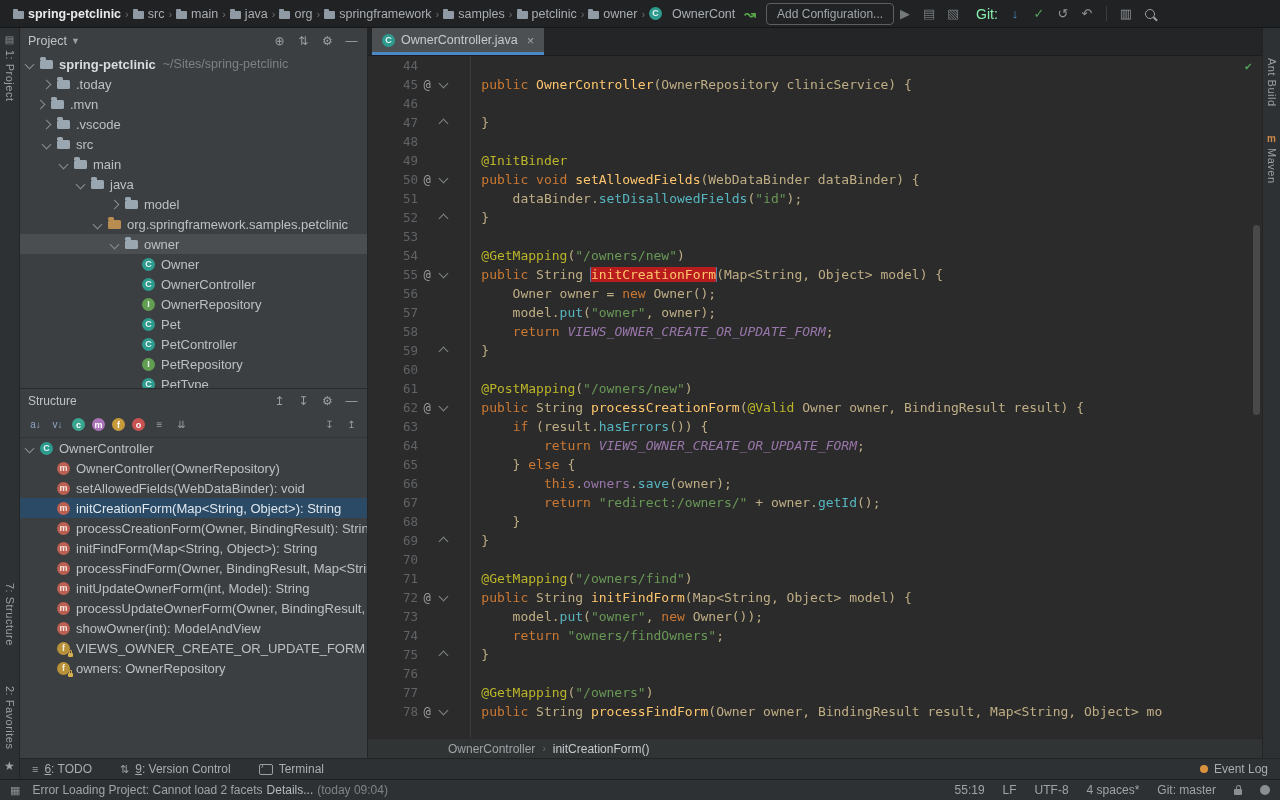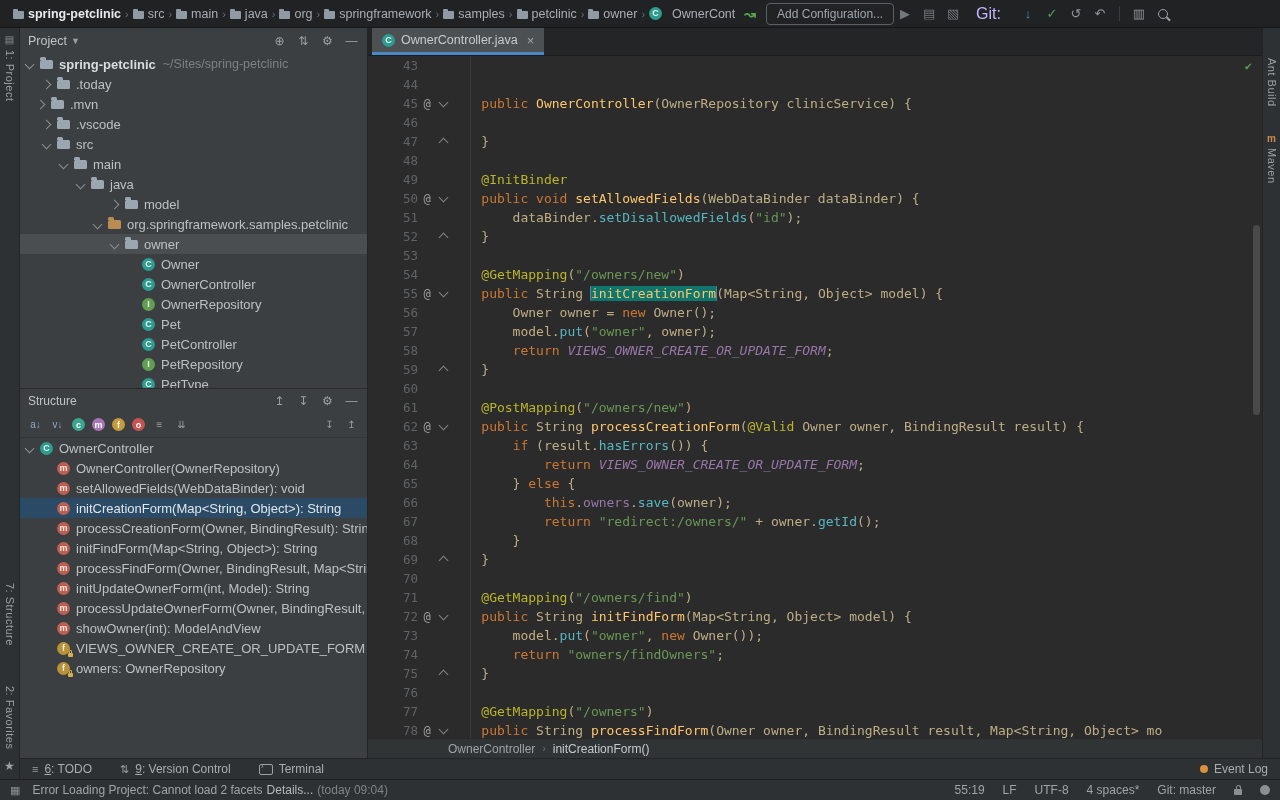--- a/index.html
+++ b/index.html
@@ -13,21 +13,21 @@
   .crumbs{display:flex;align-items:center;}
   .crumb{display:flex;align-items:center;gap:4px;padding:1px 3px;color:#a9aeb2;font-size:12.5px;}
   .crumb .lbl.bold{color:#e8eaec;font-weight:bold;}
   .crumb-sep{color:#6b7073;font-size:11px;margin:0 1px;}
   .mini-folder{width:11px;height:8px;background:#8f9aa5;border-radius:1px;position:relative;margin-top:2px;flex:none;}
   .mini-folder::before{content:"";position:absolute;top:-2px;left:0;width:5px;height:2px;background:inherit;border-radius:1px 1px 0 0;}
   .squiggle{color:#57a64a;font-size:14px;font-weight:bold;margin-left:6px;}
   .addcfg{background:transparent;border:1px solid #5b6062;border-radius:4px;color:#9fa6aa;
           font-size:12px;padding:3px 10px;margin-left:10px;font-family:inherit;}
   .tb-icon{width:22px;height:20px;display:flex;align-items:center;justify-content:center;font-size:13px;}
-  .gitlabel{color:#c4b5fd;font-size:16px;margin-left:12px;margin-right:16px;}
+  .gitlabel{color:#86efac;font-size:14px;margin-left:12px;margin-right:6px;}
   .tb-sep{width:1px;height:15px;background:#3a3e40;margin:0 8px;}
   .actions{display:flex;align-items:center;gap:2px;}
   .mag{position:relative;width:8px;height:8px;border:1.6px solid #9aa0a3;border-radius:50%;}
   .mag::after{content:"";position:absolute;width:5px;height:1.6px;background:#9aa0a3;transform:rotate(45deg);right:-4px;bottom:-2px;}
 
   
   .left-strip{position:absolute;left:0;top:28px;width:20px;height:751px;background:#2e3133;
               border-right:1px solid #222426;box-sizing:border-box;display:flex;flex-direction:column;align-items:center;}
   .right-strip{position:absolute;left:1262px;top:28px;width:18px;height:730px;background:#2e3133;
                border-left:1px solid #222426;box-sizing:border-box;display:flex;flex-direction:column;align-items:center;}
@@ -94,21 +94,21 @@
   .fold-chev.up{transform:rotate(-135deg);margin-top:2px;}
   .code-text{flex:1;font-size:13px;overflow:hidden;}
   .tk-p{color:#bfae85;}
   .tk-k{color:#cc7832;}
   .tk-d{color:#ffc66d;}
   .tk-mc{color:#56b6c2;}
   .tk-s{color:#699856;}
   .tk-a{color:#bbb529;}
   .tk-fl{color:#9876aa;}
   .tk-cn{color:#9876aa;font-style:italic;}
-  .tk-hl{color:#ffc66d;background:#0f766e;outline:1px solid #587ca5;border-radius:1px;}
+  .tk-hl{color:#ffc66d;background:#b91c1c;outline:1px solid #587ca5;border-radius:1px;}
   .scroll-thumb{position:absolute;right:2px;top:169px;width:7px;height:190px;background:rgba(164,164,164,0.25);border-radius:4px;}
   .inspect-ok{position:absolute;right:10px;top:3px;color:#4f9f57;font-size:12px;}
   .crumbbar{position:absolute;left:0;right:0;bottom:0;height:20px;background:#313435;border-top:1px solid #262829;
             display:flex;align-items:center;padding-left:80px;font-size:12px;color:#9fa4a7;gap:7px;box-sizing:border-box;}
   .ec-sep{color:#6b7073;font-size:10px;}
   .ec-last{color:#c6cacc;}
 
   
   .bottombar{position:absolute;left:20px;top:758px;width:1260px;height:21px;background:#2e3133;border-top:1px solid #222426;
              display:flex;align-items:center;font-size:12px;color:#a7adb0;box-sizing:border-box;padding:0 12px;gap:28px;}
@@ -414,21 +414,20 @@
 <div class="editor">
   <div class="tabbar">
     <div class="tab">
       <span class="badge b-class">C</span>
       <span>OwnerController.java</span>
       <span class="tab-close">×</span>
     </div>
   </div>
   <div class="code" id="codeArea">
     <div class="indent-guide"></div>
-  <div class="code-line"><span class="ln">43</span><span class="ann"></span><span class="fold"></span><span class="code-text"></span></div>
       <div class="code-line"><span class="ln">44</span><span class="ann"></span><span class="fold"></span><span class="code-text"></span></div>
       <div class="code-line"><span class="ln">45</span><span class="ann">@</span><span class="fold"><span class="fold-chev down"></span></span><span class="code-text"><span class="tk-p">    </span><span class="tk-k">public </span><span class="tk-d">OwnerController</span><span class="tk-p">(OwnerRepository clinicService) {</span></span></div>
       <div class="code-line"><span class="ln">46</span><span class="ann"></span><span class="fold"></span></div>
       <div class="code-line"><span class="ln">47</span><span class="ann"></span><span class="fold"><span class="fold-chev up"></span></span><span class="code-text"><span class="tk-p">    }</span></span></div>
       <div class="code-line"><span class="ln">48</span><span class="ann"></span><span class="fold"></span><span class="code-text"></span></div>
       <div class="code-line"><span class="ln">49</span><span class="ann"></span><span class="fold"></span><span class="code-text"><span class="tk-p">    </span><span class="tk-a">@InitBinder</span></span></div>
       <div class="code-line"><span class="ln">50</span><span class="ann">@</span><span class="fold"><span class="fold-chev down"></span></span><span class="code-text"><span class="tk-p">    </span><span class="tk-k">public void </span><span class="tk-d">setAllowedFields</span><span class="tk-p">(WebDataBinder dataBinder) {</span></span></div>
       <div class="code-line"><span class="ln">51</span><span class="ann"></span><span class="fold"></span><span class="code-text"><span class="tk-p">        dataBinder.</span><span class="tk-mc">setDisallowedFields</span><span class="tk-p">(</span><span class="tk-s">"id"</span><span class="tk-p">);</span></span></div>
       <div class="code-line"><span class="ln">52</span><span class="ann"></span><span class="fold"><span class="fold-chev up"></span></span><span class="code-text"><span class="tk-p">    }</span></span></div>
       <div class="code-line"><span class="ln">53</span><span class="ann"></span><span class="fold"></span><span class="code-text"></span></div>

